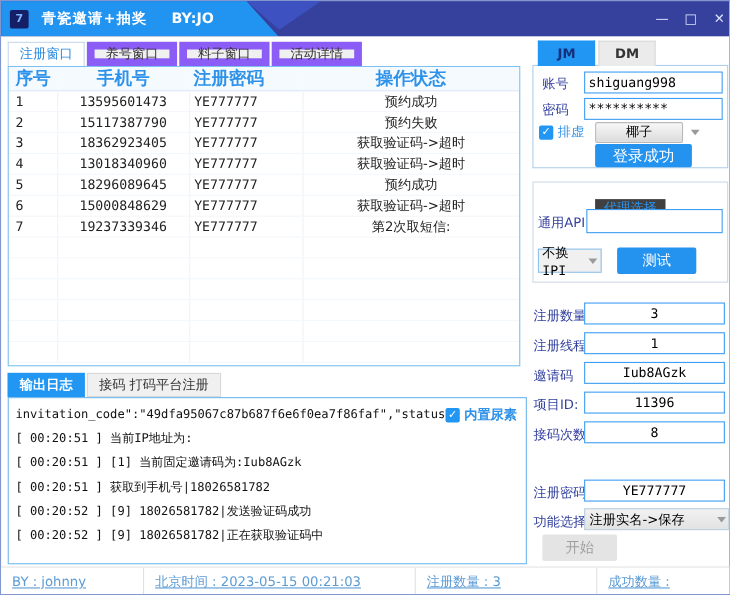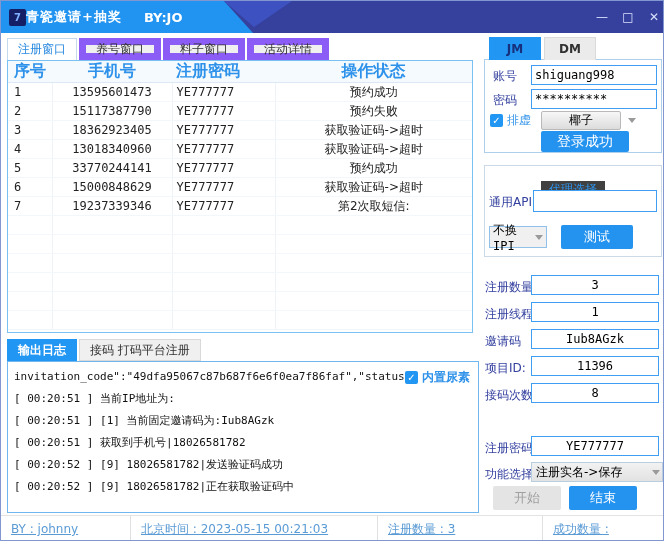--- a/index.html
+++ b/index.html
@@ -9,21 +9,21 @@
 
   
   .titlebar { position:absolute; left:0; top:0; width:100%; height:32px; background:#36419e; }
   .titlebar .bright { position:absolute; inset:0; background:#2193f0;
                       clip-path:polygon(0 0, 223px 0, 252px 100%, 0 100%); }
   .titlebar .tri { position:absolute; left:223px; top:0; width:68px; height:26px; background:#3e51c1;
                    clip-path:polygon(0 0, 100% 0, 44% 100%); }
   .titlebar .tcontent { position:absolute; inset:0; display:flex; align-items:center; padding-left:8px; z-index:2; }
   .app-icon { width:17px; height:17px; background:#141f66; border-radius:2px; color:#7fb0ff;
               font-size:10px; font-weight:bold; display:flex; align-items:center; justify-content:center; }
-  .wtitle { color:#ffffff; font-size:13px; font-weight:bold; margin-left:0; letter-spacing:1px; }
+  .wtitle { color:#ffffff; font-size:13px; font-weight:bold; margin-left:12px; letter-spacing:1px; }
   .wby { color:#ffffff; font-size:13px; font-weight:bold; margin-left:22px; }
   .wbtns { position:absolute; right:4px; top:0; height:32px; display:flex; align-items:center; z-index:3; }
   .wbtn { width:26px; height:22px; color:#d9e1fb; font-size:12px; display:flex; align-items:center;
           justify-content:center; cursor:default; }
   .wbtn.close { margin-right:-8px; }
 
   
   .main-tabs { position:absolute; left:6px; top:37px; display:flex; gap:2px; }
   .mtab { height:22px; padding:0 10px; font-size:12px; display:flex; align-items:center;
           background:#f0f0f0; border:7px solid #8b5cf6; color:#333; }
@@ -175,21 +175,21 @@
           <td class="c-stat">获取验证码-&gt;超时</td>
         </tr>
         <tr>
           <td class="c-idx">4</td>
           <td class="c-phone">13018340960</td>
           <td class="c-pass">YE777777</td>
           <td class="c-stat">获取验证码-&gt;超时</td>
         </tr>
         <tr>
           <td class="c-idx">5</td>
-          <td class="c-phone">33770244141</td>
+          <td class="c-phone">18296089645</td>
           <td class="c-pass">YE777777</td>
           <td class="c-stat">预约成功</td>
         </tr>
         <tr>
           <td class="c-idx">6</td>
           <td class="c-phone">15000848629</td>
           <td class="c-pass">YE777777</td>
           <td class="c-stat">获取验证码-&gt;超时</td>
         </tr>
         <tr>
@@ -314,21 +314,20 @@
     </div>
     <div class="form-row" style="top:425px;">
       <div class="flabel">功能选择</div>
       <div class="fselect">
         <span>注册实名-&gt;保存</span>
         <span class="arrow"></span>
       </div>
     </div>
 
     <button class="btn disabled" style="left:10px; top:449px; width:68px; height:24px;">开始</button>
-    <button class="btn" style="left:86px; top:449px; width:68px; height:24px;">结束</button>
   </div>
 
   <div class="statusbar">
     <div class="scell s1">BY : johnny</div>
     <div class="scell s2">北京时间 : 2023-05-15 00:21:03</div>
     <div class="scell s3">注册数量 : 3</div>
     <div class="scell s4">成功数量 :</div>
   </div>
 
 </div>

